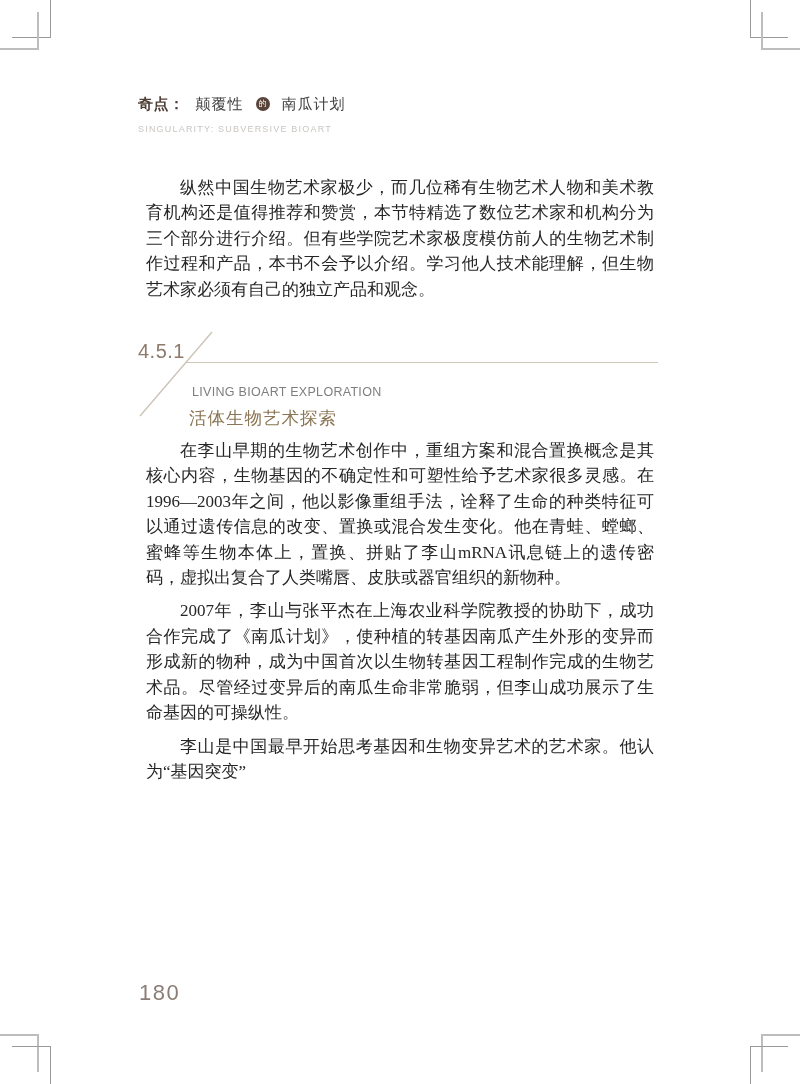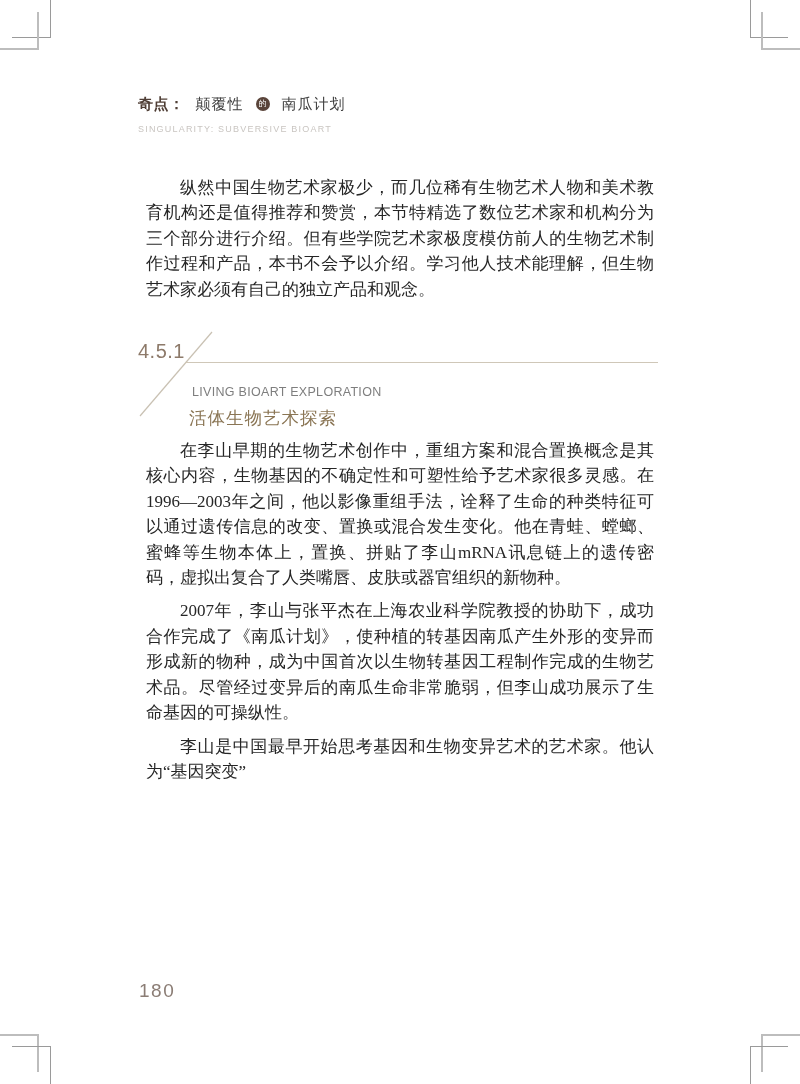--- a/index.html
+++ b/index.html
@@ -51,21 +51,21 @@
   .sec-title-zh{
     position:absolute;left:51px;top:28px;font-size:17.5px;color:#8a7554;letter-spacing:1px;margin-top:40px;
   }
   .sec-title-en{
     position:absolute;left:54px;top:42px;font-size:12.5px;color:#7e7e7e;letter-spacing:.3px;
   }
   
   .page-num{
     position:absolute;left:139px;top:980px;
     font-family:"Liberation Sans","DejaVu Sans",sans-serif;
-    font-size:19px;color:#8b7d75;letter-spacing:1.5px;
+    font-size:22px;color:#8b7d75;letter-spacing:1.5px;
   }
 </style>
 </head>
 <body>
 
 <div>
 
   <div class="mark" style="left:50px;top:0;width:1px;height:38px;"></div>
   <div class="mark" style="left:12px;top:37px;width:38px;height:1px;"></div>
   <div class="mark thick" style="left:0;top:48px;width:38px;height:2px;"></div>

